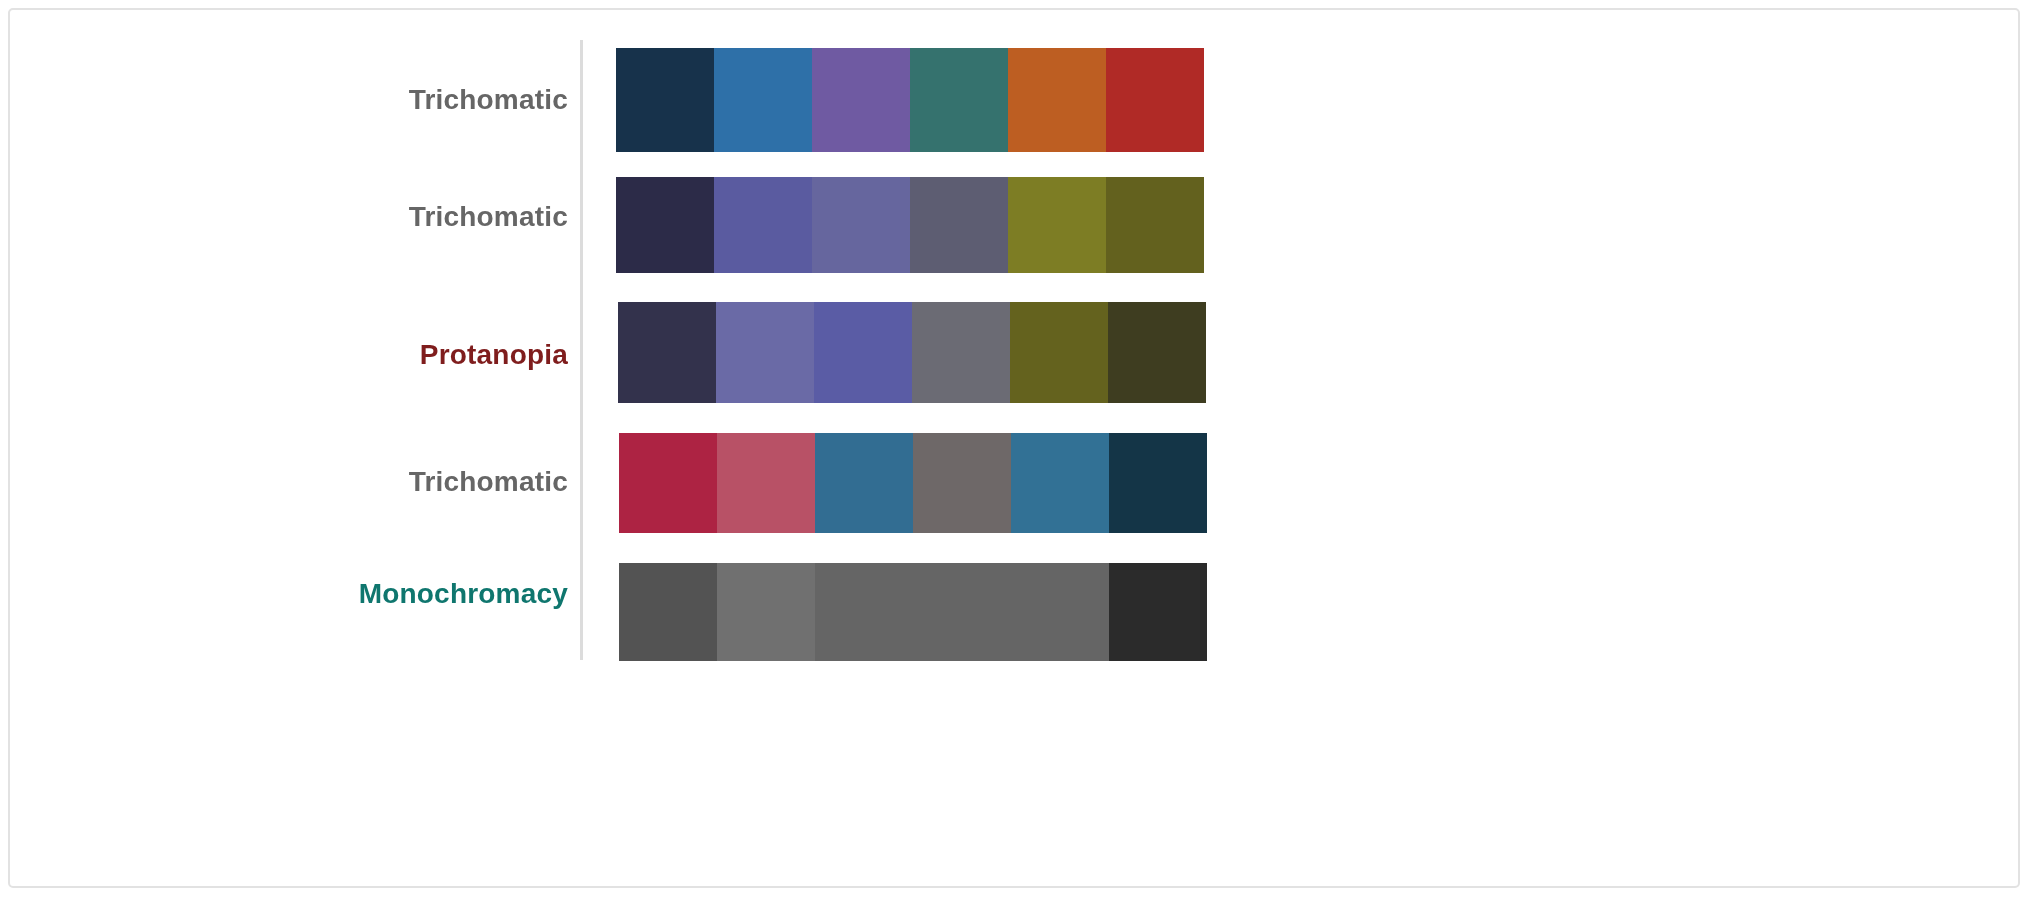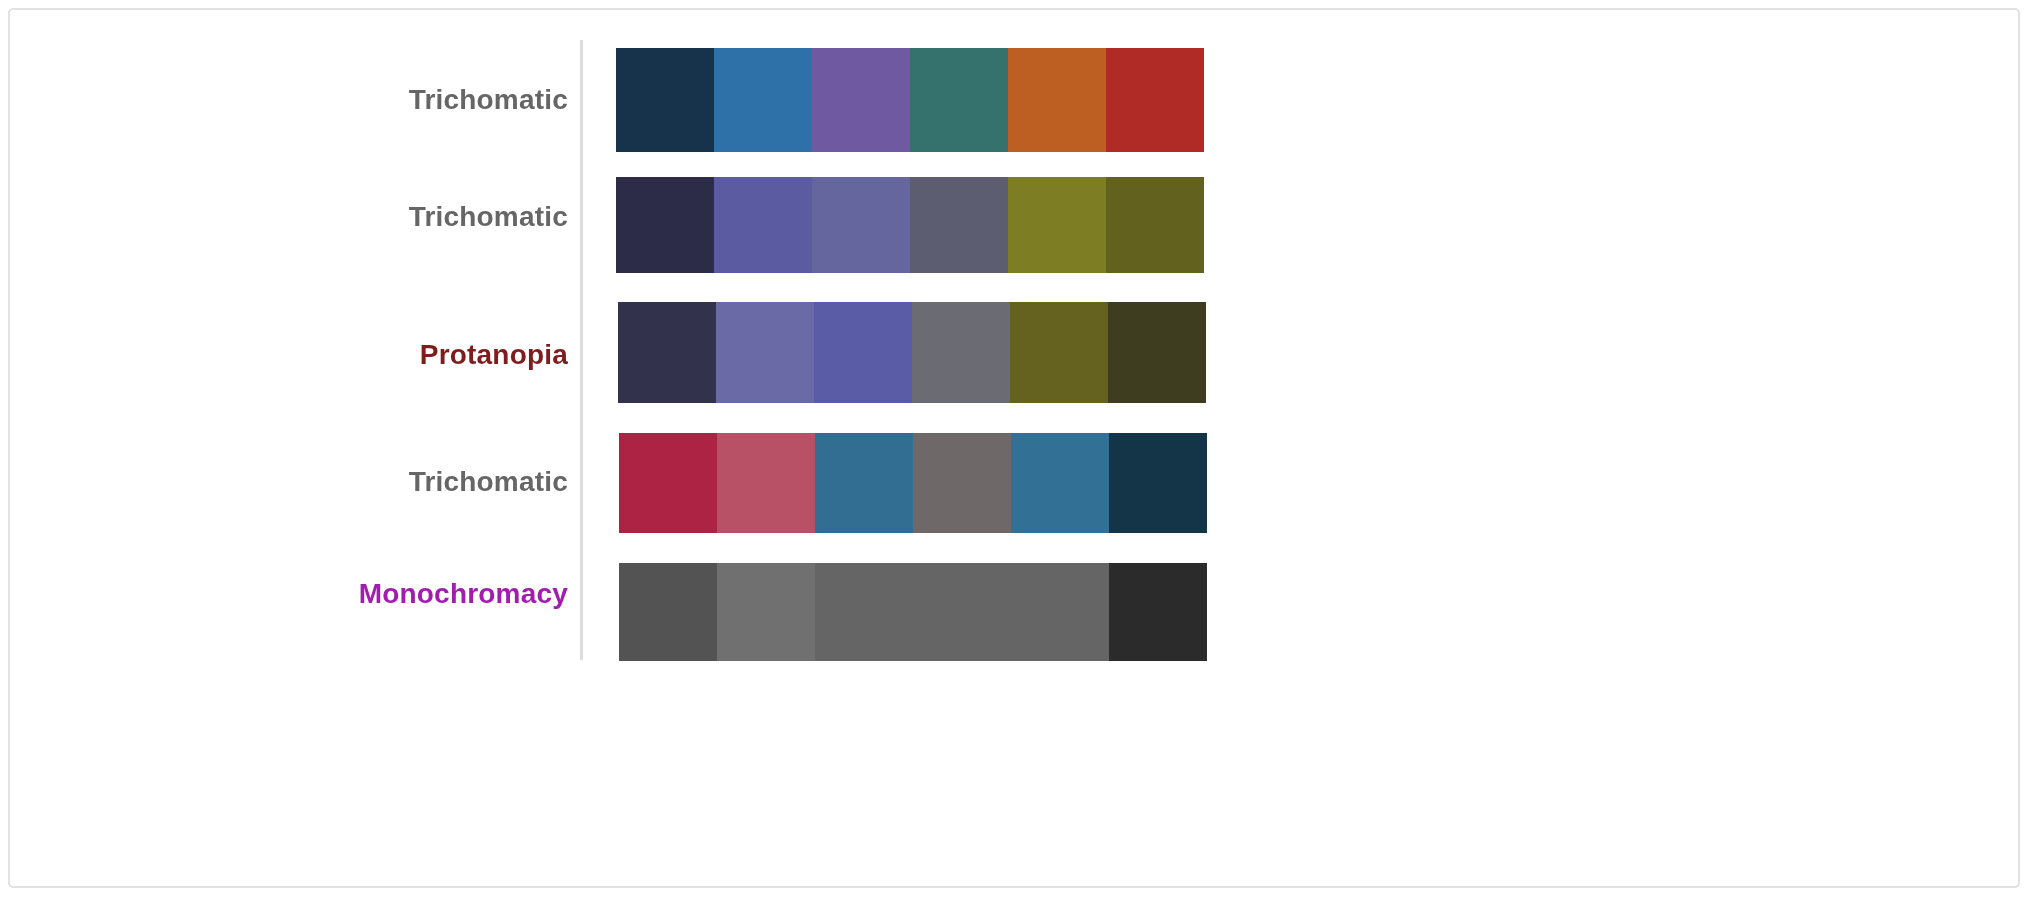--- a/index.html
+++ b/index.html
@@ -100,21 +100,21 @@
       </div>
       <div class="row-label" style="right: 1450px; top: 458px; color: rgb(102, 102, 102);">Trichomatic</div>
       <div class="row" style="left: 609px; top: 423px; width: 590px; height: 100px;">
         <div class="swatch" style="background: rgb(173, 35, 67); width: 98px;"></div>
         <div class="swatch" style="background: rgb(184, 81, 102); width: 98px;"></div>
         <div class="swatch" style="background: rgb(50, 109, 146); width: 98px;"></div>
         <div class="swatch" style="background: rgb(110, 104, 104); width: 98px;"></div>
         <div class="swatch" style="background: rgb(50, 113, 149); width: 98px;"></div>
         <div class="swatch" style="background: rgb(20, 53, 71); width: 98px;"></div>
       </div>
-      <div class="row-label" style="right: 1450px; top: 570px; color: #a21caf;">Monochromacy</div>
+      <div class="row-label" style="right: 1450px; top: 570px; color: #0f766e;">Monochromacy</div>
       <div class="row" style="left: 609px; top: 553px; width: 590px; height: 98px;">
         <div class="swatch" style="background: rgb(83, 83, 83); width: 98px;"></div>
         <div class="swatch" style="background: rgb(112, 112, 112); width: 98px;"></div>
         <div class="swatch" style="background: rgb(101, 101, 101); width: 98px;"></div>
         <div class="swatch" style="background: rgb(101, 101, 101); width: 98px;"></div>
         <div class="swatch" style="background: rgb(101, 101, 101); width: 98px;"></div>
         <div class="swatch" style="background: rgb(43, 43, 43); width: 98px;"></div>
       </div>
     </div>
 </div>

